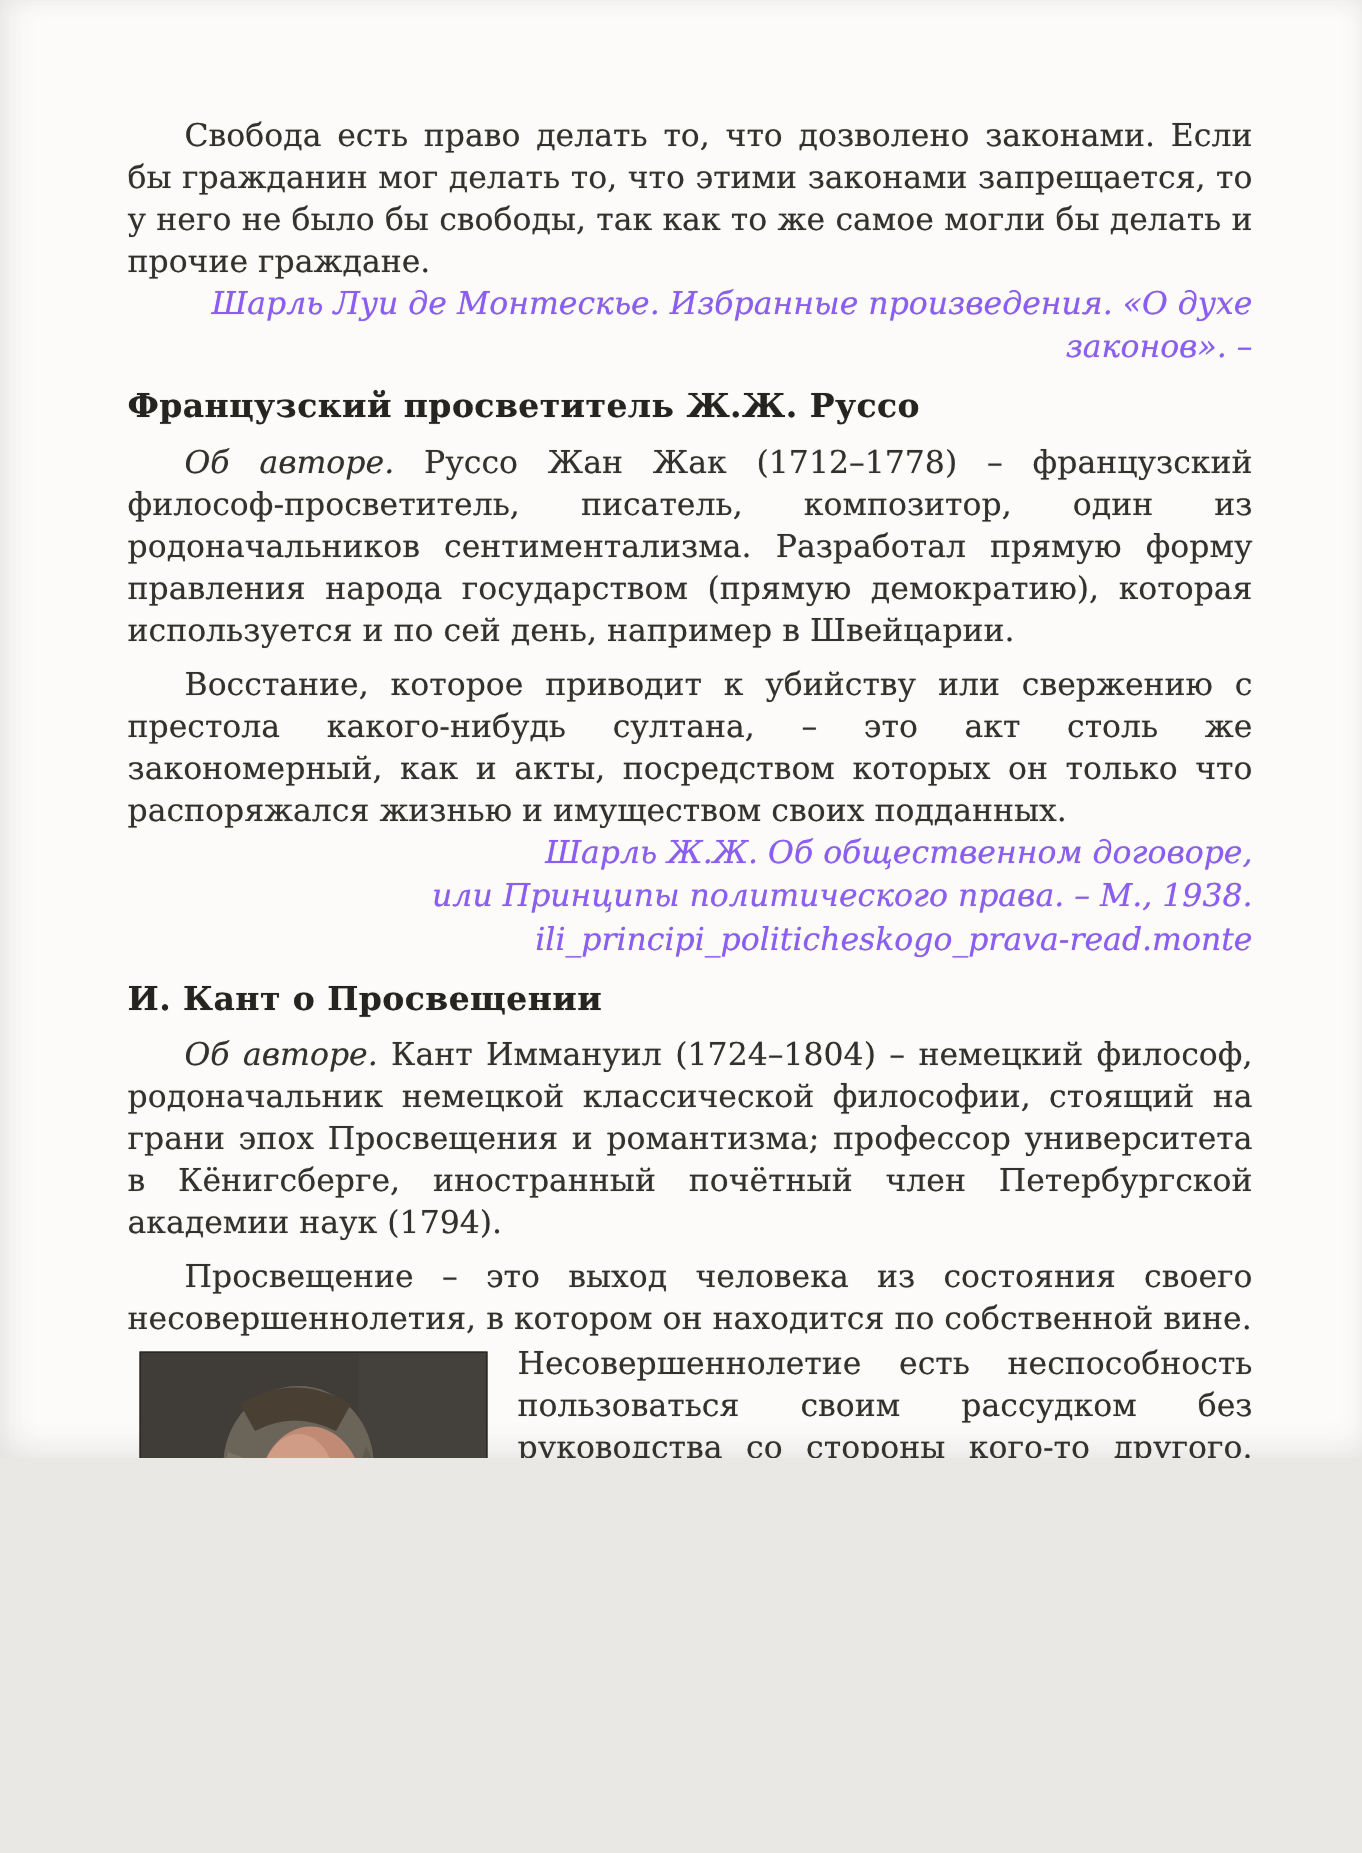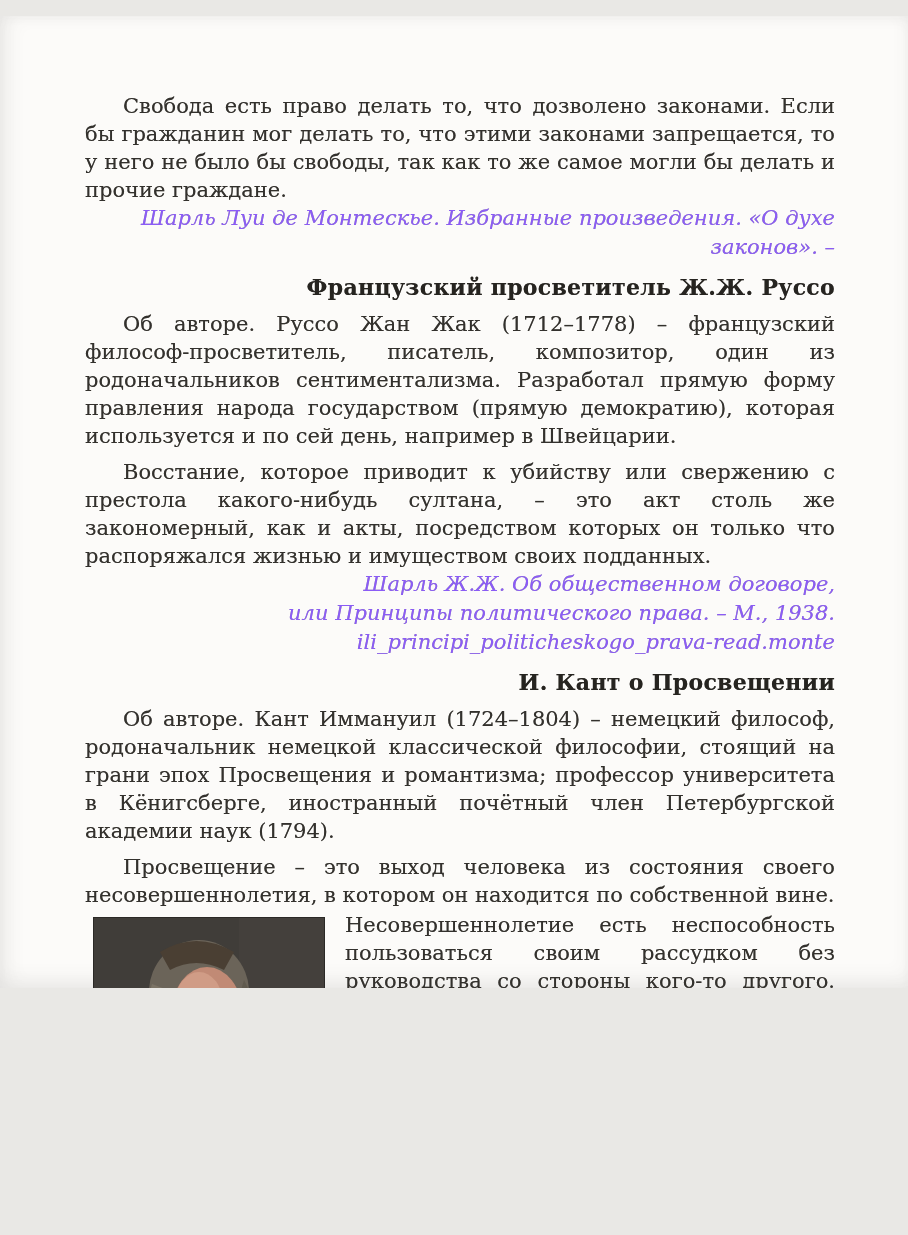--- a/index.html
+++ b/index.html
@@ -1,47 +1,47 @@
 <!DOCTYPE html>
 <html><head>
 <meta charset="utf-8">
 <style>
   html,body { margin:0; padding:0; background:#e9e8e5; }
   .page {
     position: relative;
     width: 908px; height: 972px;
-    margin: 16px auto;
+    margin: 0 auto;
     background: #fcfbf9;
     box-shadow: inset 10px 0 18px rgba(90,86,80,.06),
                 inset 0 -10px 18px rgba(90,86,80,.07),
                 inset 0 4px 10px rgba(90,86,80,.03);
     overflow: hidden;
     font-family: "DejaVu Serif", "Liberation Serif", serif;
     color: #33312d;
   }
   .content { padding: 76px 73px 0 85px; }
   .par {
     margin: 0;
     font-size: 21px; line-height: 28px;
     text-align: justify;
     text-shadow: 0 0 .6px rgba(62,59,54,.55);
   }
   .indent { text-indent: 38px; }
   .gap { margin-top: 8px; }
-  .it { }
+  .it { font-style: italic; }
   .attr {
     font-style: italic;
     text-align: right;
     font-size: 21px; line-height: 29px;
     color: #8b5cf6;
     text-shadow: 0 0 .6px rgba(70,66,60,.5);
   }
   .heading {
     margin: 11px 0 9px;
-    text-align: right;
+    text-align: left;
     font-size: 22px; line-height: 28px;
     font-weight: bold;
     color: #262420;
     letter-spacing: .3px;
     text-shadow: 0 0 .6px rgba(45,42,38,.6);
   }
   .kant-flow { margin-top: 2px; }
   .kant-flow::after { content:""; display:block; clear:both; }
   .kant-fig {
     float: left;

